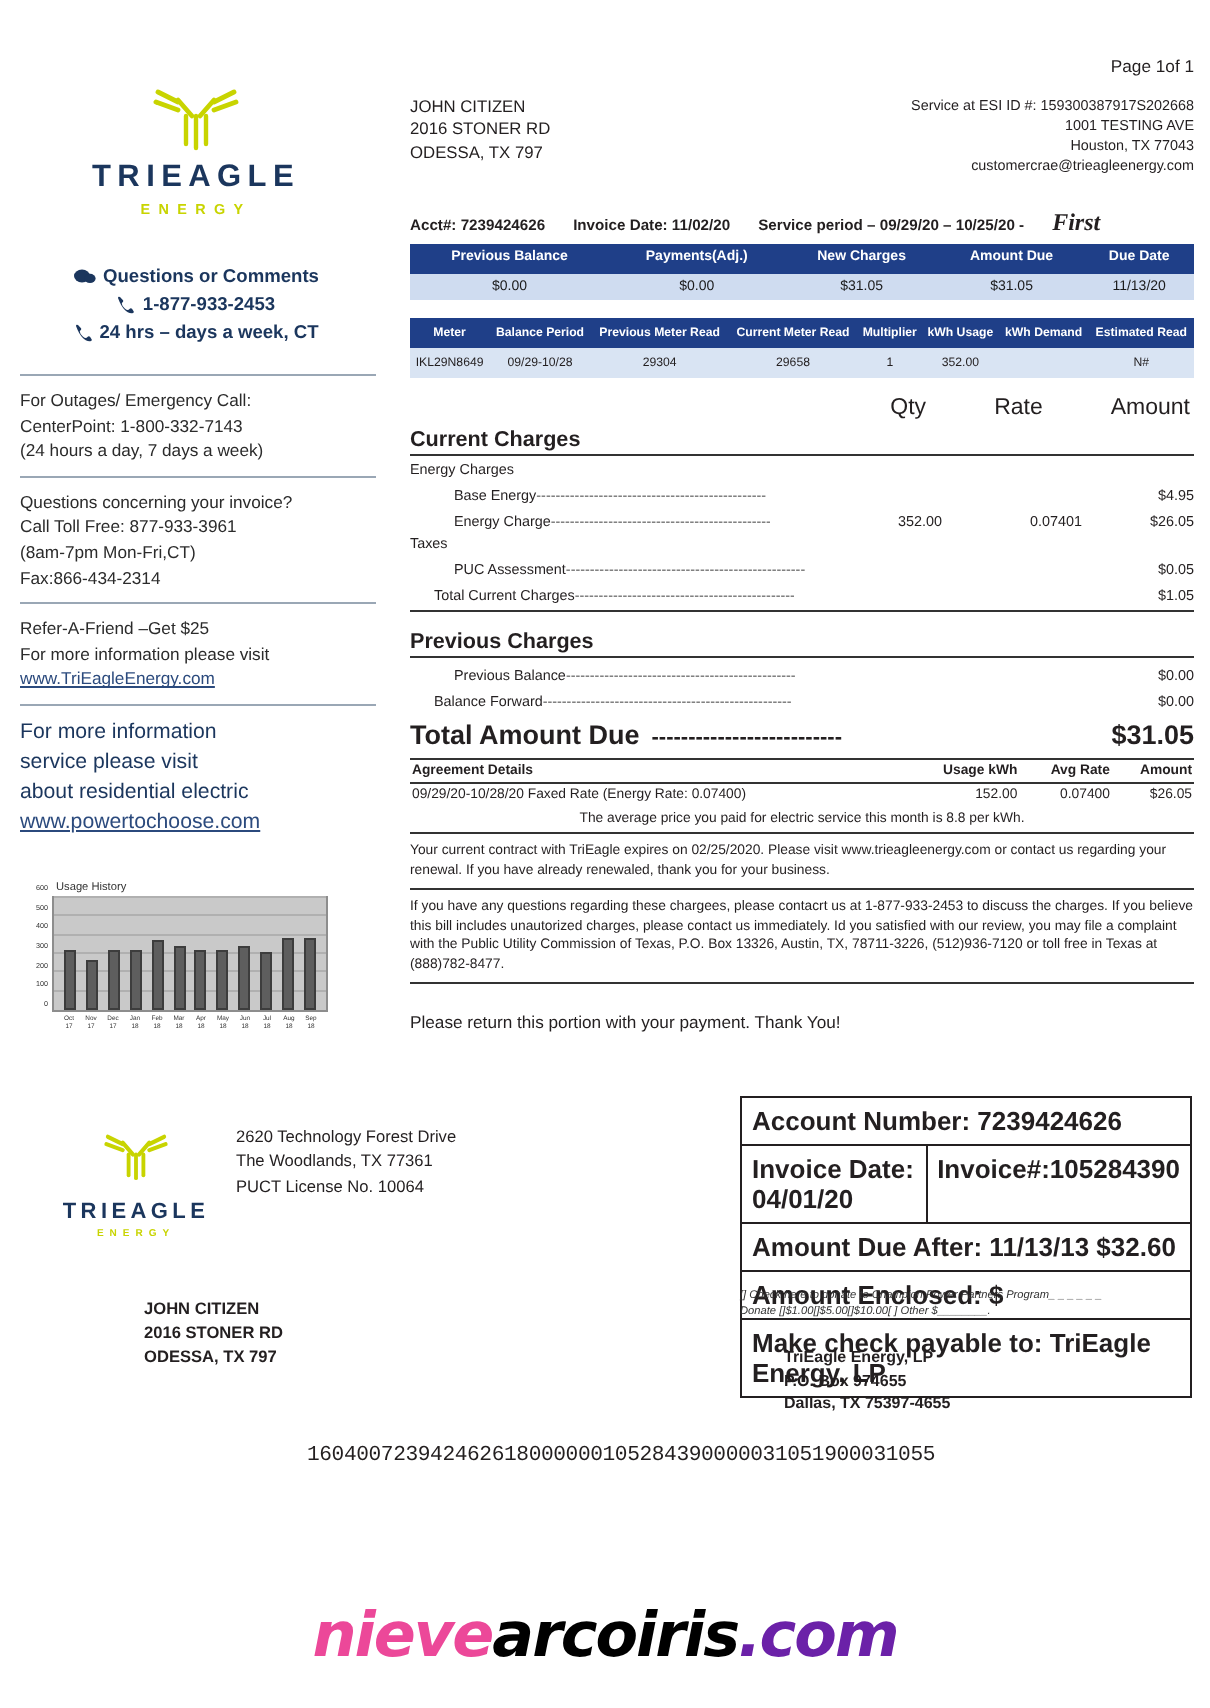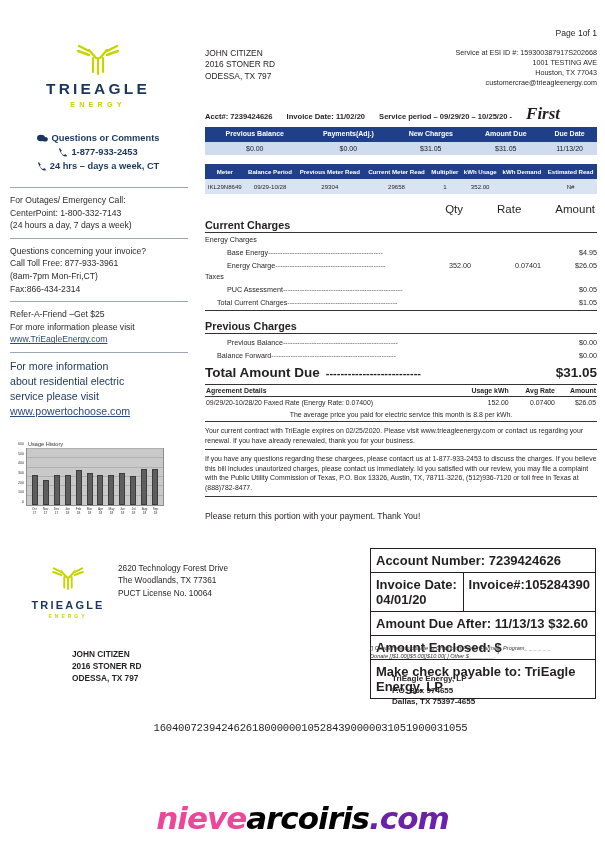--- a/index.html
+++ b/index.html
@@ -45,21 +45,21 @@
 
   
   .main { position:absolute; left:205px; top:28px; width:392px; }
   .page-num { text-align:right; font-size:8.6px; color:#231f20; }
 
   .addr-row { display:flex; justify-content:space-between; margin-top:10px; }
   .cust-addr { font-size:8.4px; line-height:11.4px; }
   .svc-addr { font-size:7.2px; line-height:10px; text-align:right; }
 
   .acct-line { display:flex; gap:14px; margin-top:16px; font-size:7.6px; font-weight:bold; align-items:baseline; }
-  .acct-line .first-tag { font-family:"Liberation Serif", serif; font-style:italic; font-size:17px; font-weight:bold; }
+  .acct-line .first-tag { font-family:"Liberation Serif", serif; font-style:italic; font-size:12px; font-weight:bold; }
 
   table.tbl { width:100%; border-collapse:collapse; margin-top:3px; }
   table.tbl th { background:#1f3f88; color:#ffffff; font-size:7px; font-weight:bold; padding:3px 2px; text-align:center; line-height:8.5px; }
   table.tbl td { background:#cfdcf0; font-size:7px; text-align:center; padding:3px 2px; color:#1a1a1a; }
 
   table.meter { width:100%; border-collapse:collapse; margin-top:9px; }
   table.meter th { background:#1f3f88; color:#fff; font-size:6.1px; font-weight:bold; padding:4px 1px; text-align:center; line-height:7.4px; }
   table.meter td { background:#d9e4f3; font-size:6.1px; text-align:center; padding:4px 1px; }
 
   .qra { display:flex; justify-content:flex-end; gap:34px; margin-top:9px; font-size:11.5px; padding-right:2px; }
@@ -186,22 +186,22 @@
     </div>
 
     <div class="side-block">
       <div>Refer-A-Friend –Get $25</div>
       <div>For more information please visit</div>
       <div class="link">www.TriEagleEnergy.com</div>
     </div>
 
     <div class="side-block big">
       <div>For more information</div>
+      <div>service please visit</div>
       <div>about residential electric</div>
-      <div>service please visit</div>
       <div class="link">www.powertochoose.com</div>
     </div>
 
     <div class="chart-box">
       <div class="chart-title">Usage History</div>
       <div class="chart-area">
         <div class="plot">
           <div id="gridlines">
               <div class="gridline" style="bottom: 16.6667%;"></div>
               <div class="gridline" style="bottom: 33.3333%;"></div>

